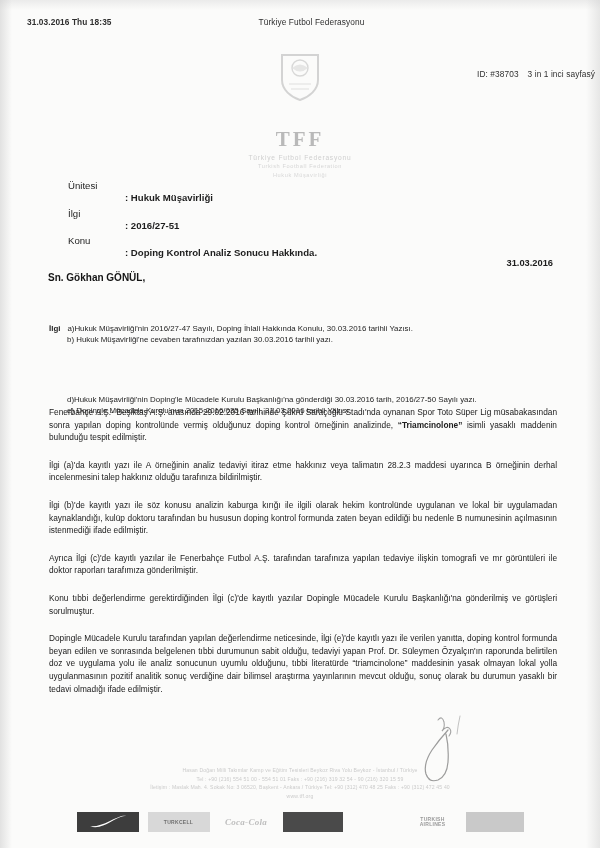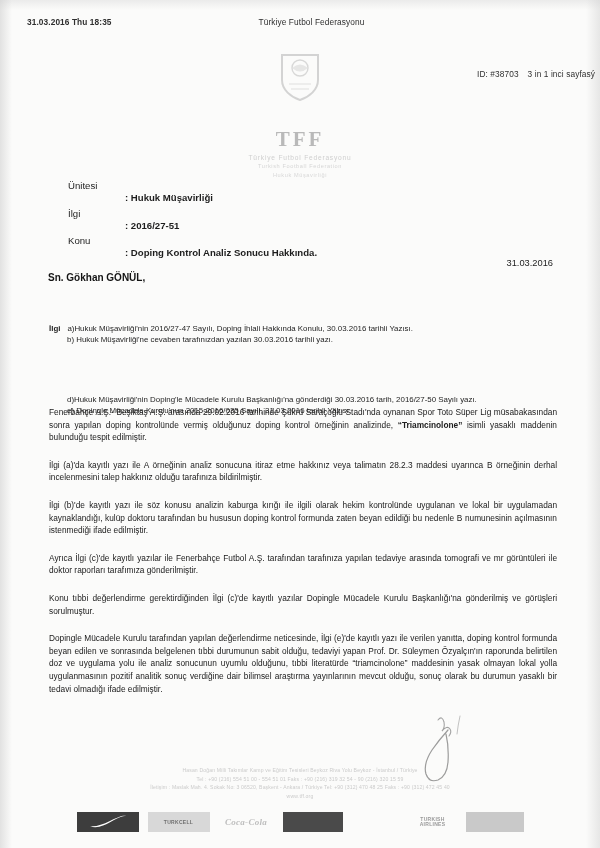--- a/index.html
+++ b/index.html
@@ -119,21 +119,21 @@
   .meta-row { display: flex; }
   .meta-label { width: 57px; flex: 0 0 57px; font-weight: 400; margin-left: 16px; }
   .meta-value { font-weight: 600; white-space: nowrap; margin-top: 12px; }
 
   
   .doc-date {
     position: absolute;
     right: 47px;
     top: 258px;
     font-size: 9.3px;
-    font-weight: 400;
+    font-weight: 700;
     color: #1d1d1d;
   }
 
   
   .salutation {
     position: absolute;
     left: 48px;
     top: 272px;
     font-size: 10px;
     font-weight: 700;
@@ -299,25 +299,25 @@
       <span class="ilgi-items">a)Hukuk Müşavirliği'nin 2016/27-47 Sayılı, Doping İhlali Hakkında Konulu, 30.03.2016 tarihli Yazısı.</span>
     </div>
     <div class="ilgi-line ilgi-indent">b) Hukuk Müşavirliği'ne cevaben tarafınızdan yazılan 30.03.2016 tarihli yazı.</div>
     <div class="ilgi-line ilgi-indent just">d)Hukuk Müşavirliği'nin Doping'le Mücadele Kurulu Başkanlığı'na gönderdiği 30.03.2016 tarih, 2016/27-50 Sayılı yazı.</div>
     <div class="ilgi-line ilgi-indent">e) Dopingle Mücadele Kurulu'nun 2015-2016/035 Sayılı, 31.03.2016 tarihli Yazısı.</div>
   </div>
 
   <div class="body">
     <p class="para"><span>Fenerbahçe A.Ş.- Beşiktaş A.Ş. arasında 29.02.2016 tarihinde Şükrü Saraçoğlu Stadı'nda oynanan Spor Toto Süper Lig müsabakasından sonra yapılan doping kontrolünde vermiş olduğunuz doping kontrol örneğinin analizinde, </span><b>“Triamcinolone”</b><span> isimli yasaklı maddenin bulunduğu tespit edilmiştir.</span></p>
 
-    <p class="para">İlgi (a)'da kayıtlı yazı ile A örneğinin analiz sonucuna itiraz etme hakkınız veya talimatın 28.2.3 maddesi uyarınca B örneğinin derhal incelenmesini talep hakkınız olduğu tarafınıza bildirilmiştir.</p>
+    <p class="para">İlgi (a)'da kayıtlı yazı ile A örneğinin analiz tedaviyi itiraz etme hakkınız veya talimatın 28.2.3 maddesi uyarınca B örneğinin derhal incelenmesini talep hakkınız olduğu tarafınıza bildirilmiştir.</p>
 
     <p class="para">İlgi (b)'de kayıtlı yazı ile söz konusu analizin kaburga kırığı ile ilgili olarak hekim kontrolünde uygulanan ve lokal bir uygulamadan kaynaklandığı, kulüp doktoru tarafından bu hususun doping kontrol formunda zaten beyan edildiği bu nedenle B numunesinin açılmasının istenmediği ifade edilmiştir.</p>
 
-    <p class="para">Ayrıca İlgi (c)'de kayıtlı yazılar ile Fenerbahçe Futbol A.Ş. tarafından tarafınıza yapılan tedaviye arasında tomografi ve mr görüntüleri ile doktor raporları tarafımıza gönderilmiştir.</p>
+    <p class="para">Ayrıca İlgi (c)'de kayıtlı yazılar ile Fenerbahçe Futbol A.Ş. tarafından tarafınıza yapılan tedaviye ilişkin tomografi ve mr görüntüleri ile doktor raporları tarafımıza gönderilmiştir.</p>
 
     <p class="para">Konu tıbbi değerlendirme gerektirdiğinden İlgi (c)'de kayıtlı yazılar Dopingle Mücadele Kurulu Başkanlığı'na gönderilmiş ve görüşleri sorulmuştur.</p>
 
     <p class="para"><span>Dopingle Mücadele Kurulu tarafından yapılan değerlendirme neticesinde, İlgi (e)'de kayıtlı yazı ile verilen yanıtta, doping kontrol formunda beyan edilen ve sonrasında belgelenen tıbbi durumunun sabit olduğu, tedaviyi yapan Prof. Dr. Süleymen Özyalçın'ın raporunda belirtilen doz ve uygulama yolu ile analiz sonucunun uyumlu olduğunu, tıbbi literatürde </span><span>“triamcinolone”</span><span> maddesinin yasak olmayan lokal yolla uygulanmasının pozitif analitik sonuç verdiğine dair bilimsel araştırma yayınlarının mevcut olduğu, sonuç olarak bu durumun yasaklı bir tedavi olmadığı ifade edilmiştir.</span></p>
   </div>
 
   <svg class="signature" viewBox="0 0 72 70">
     <path d="M30 6 q4 -5 6 2 q1 6 -2 9 q5 -6 8 -2 q2 3 -1 7" fill="none" stroke="#5a5a5a" stroke-width="1.1" stroke-linecap="round"></path>
     <path d="M40 16 q-9 10 -16 20 q-9 14 -6 24 q3 9 12 6 q9 -4 10 -18 q1 -15 -2 -28" fill="none" stroke="#4f4f4f" stroke-width="1.2" stroke-linecap="round"></path>
     <path d="M52 2 q-2 9 -3 18" fill="none" stroke="#777" stroke-width="0.8" stroke-linecap="round"></path>

